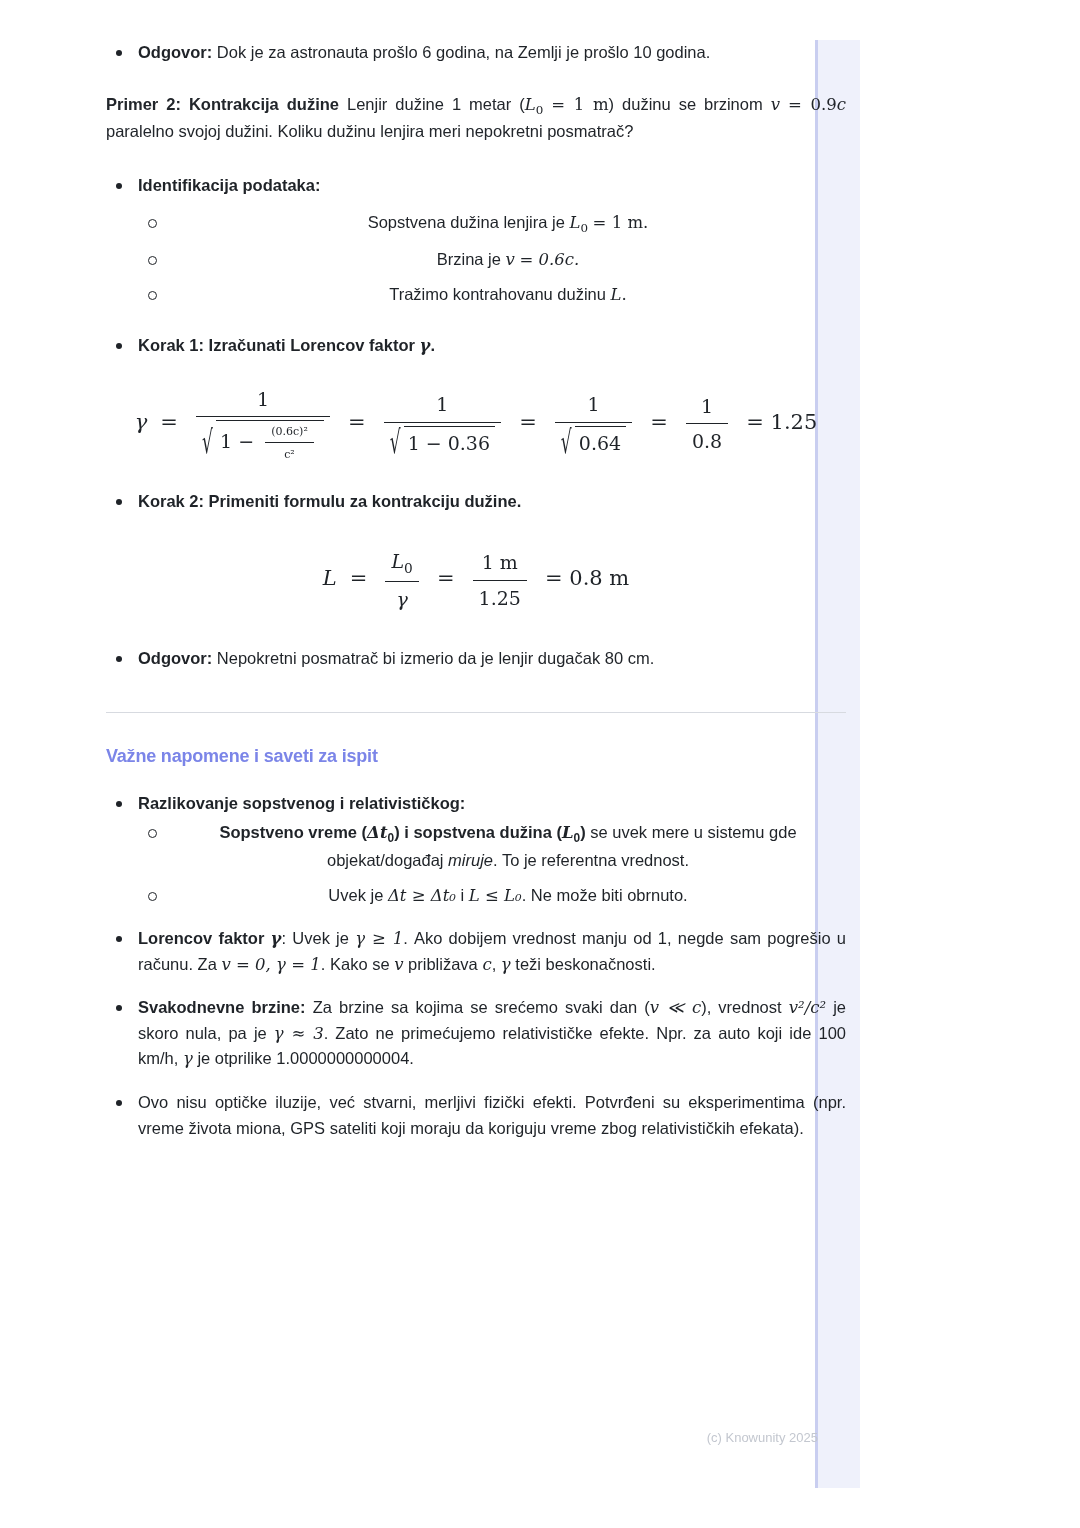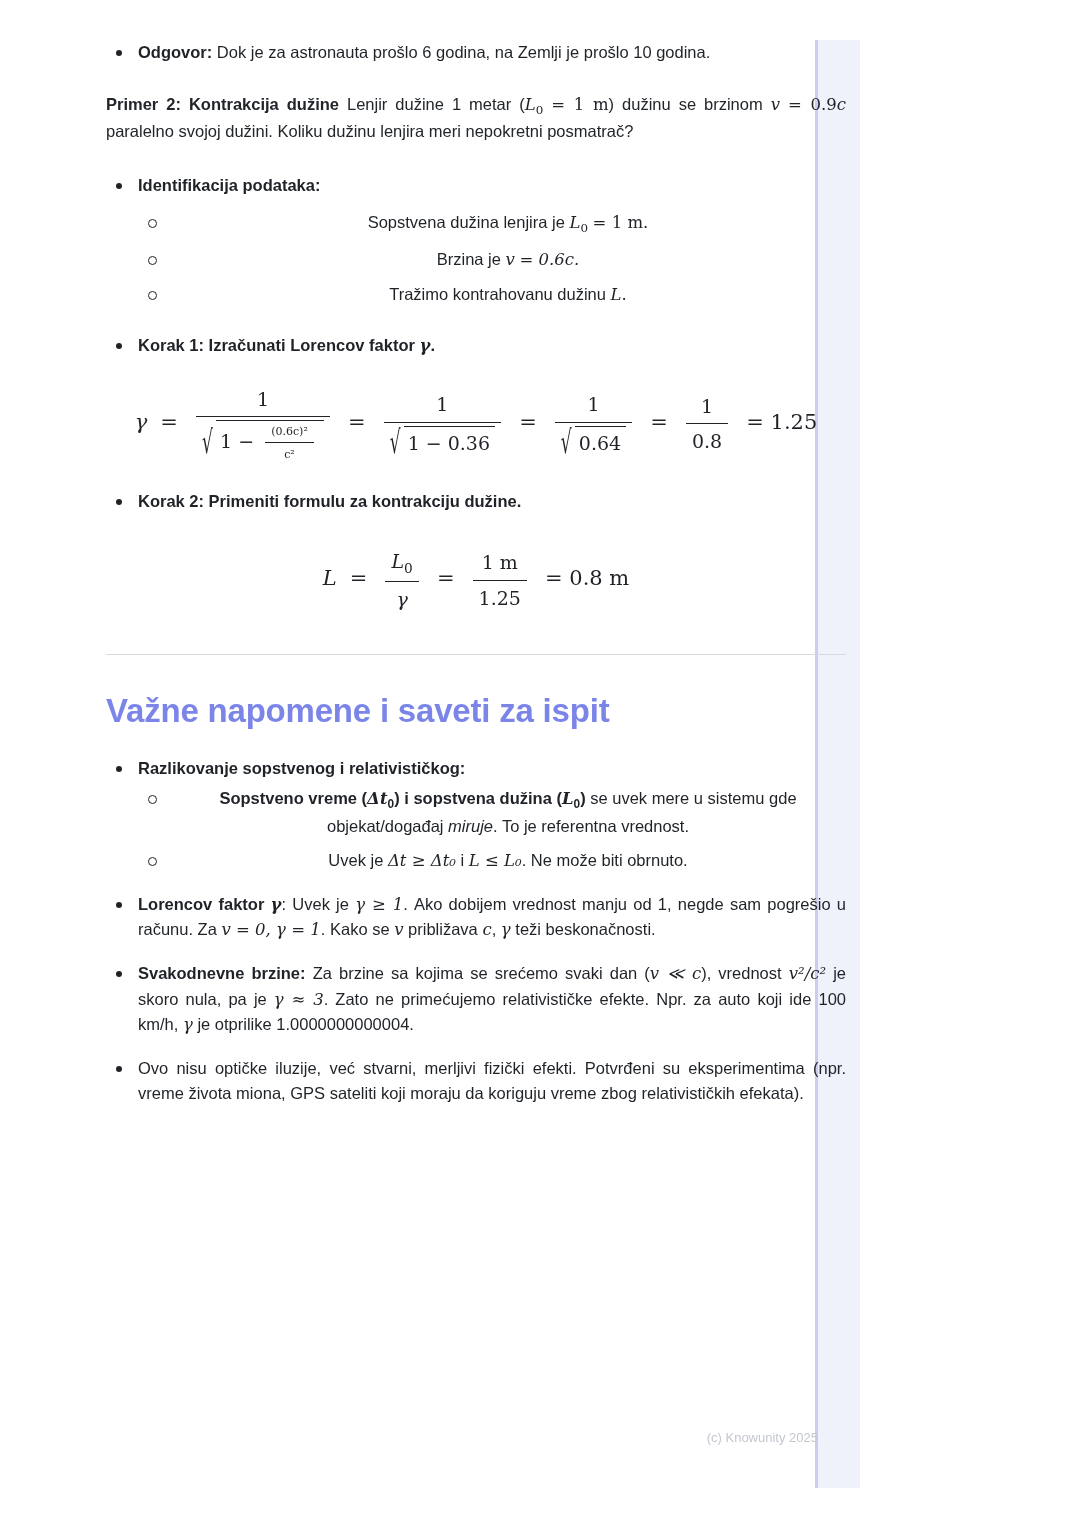--- a/index.html
+++ b/index.html
@@ -150,21 +150,21 @@
   .eq-sym { margin: 0 8px; font-size: 21px; }
 
   hr.divider {
     border: none;
     border-top: 1px solid #d7dae0;
     margin: 40px 0 30px 0;
   }
 
   h2.section-title {
     color: #7b85e8;
-    font-size: 33px;
+    font-size: 18px;
     font-weight: 700;
     margin: 0 0 20px 0;
     letter-spacing: -0.2px;
   }
 
   .watermark {
     position: absolute;
     right: 70px;
     bottom: 80px;
     font-size: 13px;
@@ -283,20 +283,26 @@
         <span class="den mathit">γ</span>
       </span>
       <span class="eq-sym">=</span>
       <span class="frac">
         <span class="num">1 m</span>
         <span class="den">1.25</span>
       </span>
       <span class="eq-line" style="margin-left:8px;">= 0.8 m</span>
     </div>
 
+    <ul class="lvl1">
+      <li>
+        <span class="bold">Odgovor:</span>
+        <span>Nepokretni posmatrač bi izmerio da je lenjir dugačak 80 cm.</span>
+      </li>
+    </ul>
 
     <hr class="divider">
 
     <h2 class="section-title">Važne napomene i saveti za ispit</h2>
 
     <ul class="lvl1">
       <li>
         <span class="bold">Razlikovanje sopstvenog i relativističkog:</span>
         <ul class="lvl2" style="margin-top:4px;">
           <li>

